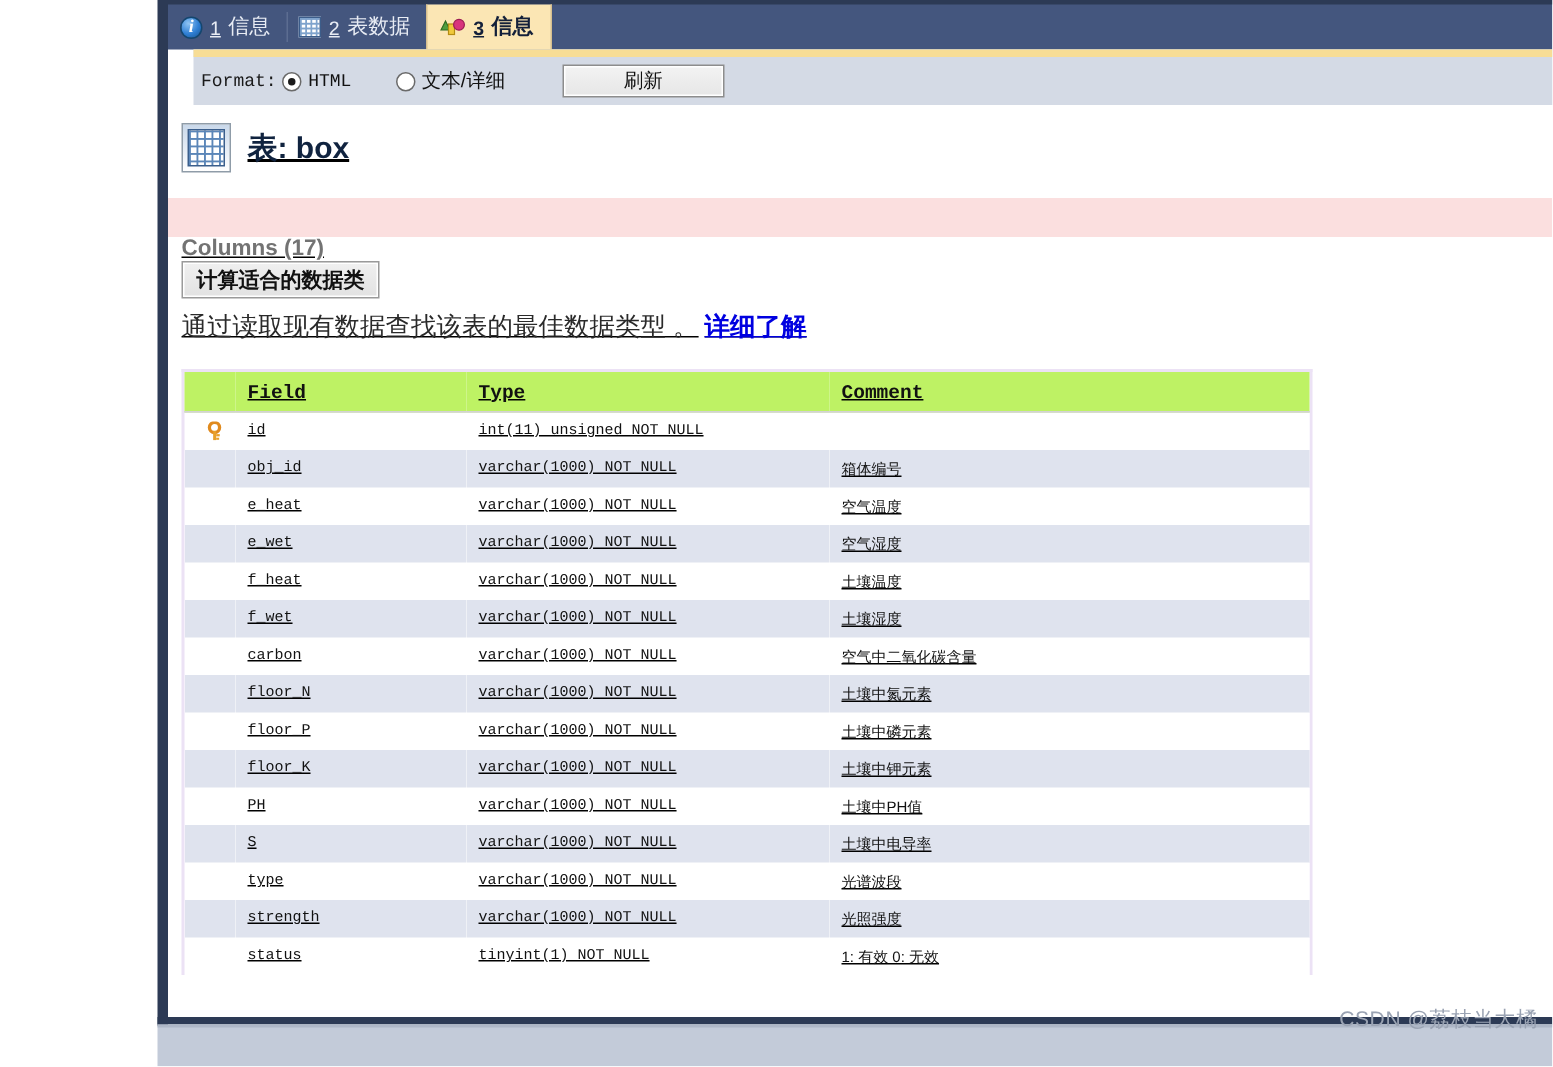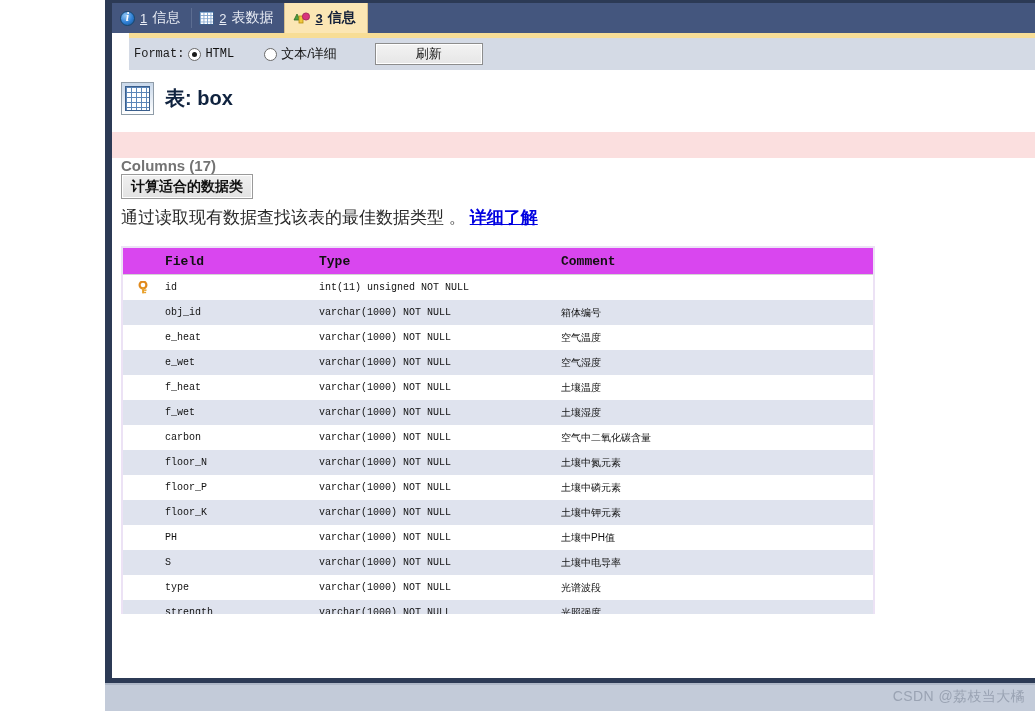--- a/index.html
+++ b/index.html
@@ -169,23 +169,24 @@
     align-items: center;
     justify-content: center;
     cursor: default;
     box-sizing: border-box;
   }
 
   
   .content {
     position: absolute;
     left: 112px; top: 70px;
-    width: 923px; height: 544px;
+    width: 923px; height: 608px;
     background: #ffffff;
     overflow: hidden;
+    text-decoration: underline;
   }
 
   .table-head {
     display: flex;
     align-items: center;
     gap: 11px;
     padding: 12px 0 0 9px;
   }
   .tbl-icon {
     width: 33px; height: 33px;
@@ -274,21 +275,21 @@
     width: 100%;
     table-layout: fixed;
     font-family: "Liberation Mono", "DejaVu Sans Mono", monospace;
   }
   table.cols col.c-key { width: 34px; }
   table.cols col.c-field { width: 154px; }
   table.cols col.c-type { width: 242px; }
   table.cols col.c-comment { width: auto; }
 
   table.cols thead th {
-    background: #d946ef;
+    background: #bef264;
     font-size: 13px;
     font-weight: bold;
     color: #111;
     text-align: left;
     padding: 4px 0 4px 8px;
     height: 18px;
     border-bottom: 1px solid #d3d3d3;
   }
   table.cols tbody td {
     font-size: 10px;
@@ -321,21 +322,21 @@
     position: absolute;
     left: 105px; top: 683px;
     width: 930px; height: 28px;
     background: #c3cbd9;
     border-top: 2px solid #aeb7c7;
     box-sizing: border-box;
   }
   .watermark {
     position: absolute;
     right: 10px;
-    top: 688px;
+    top: 671px;
     font-size: 14px;
     color: #9aa3b3;
     letter-spacing: 0.4px;
     white-space: nowrap;
     user-select: none;
   }
 </style>
 </head>
 <body>
 

